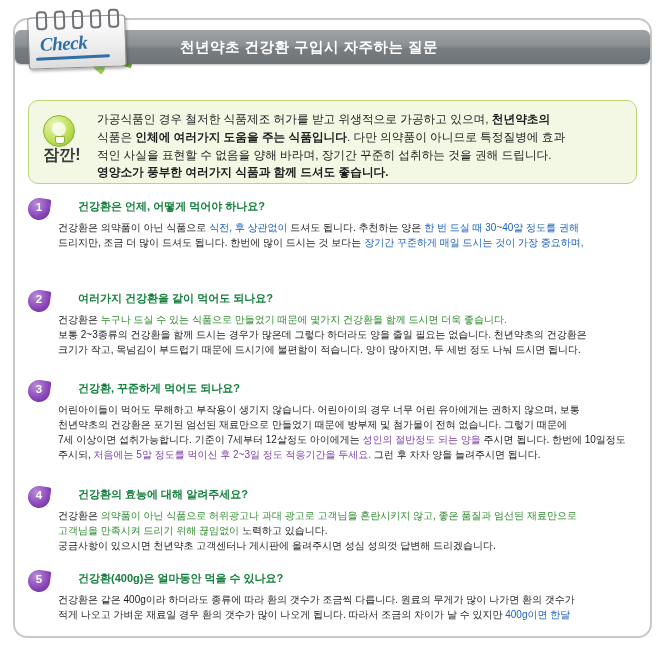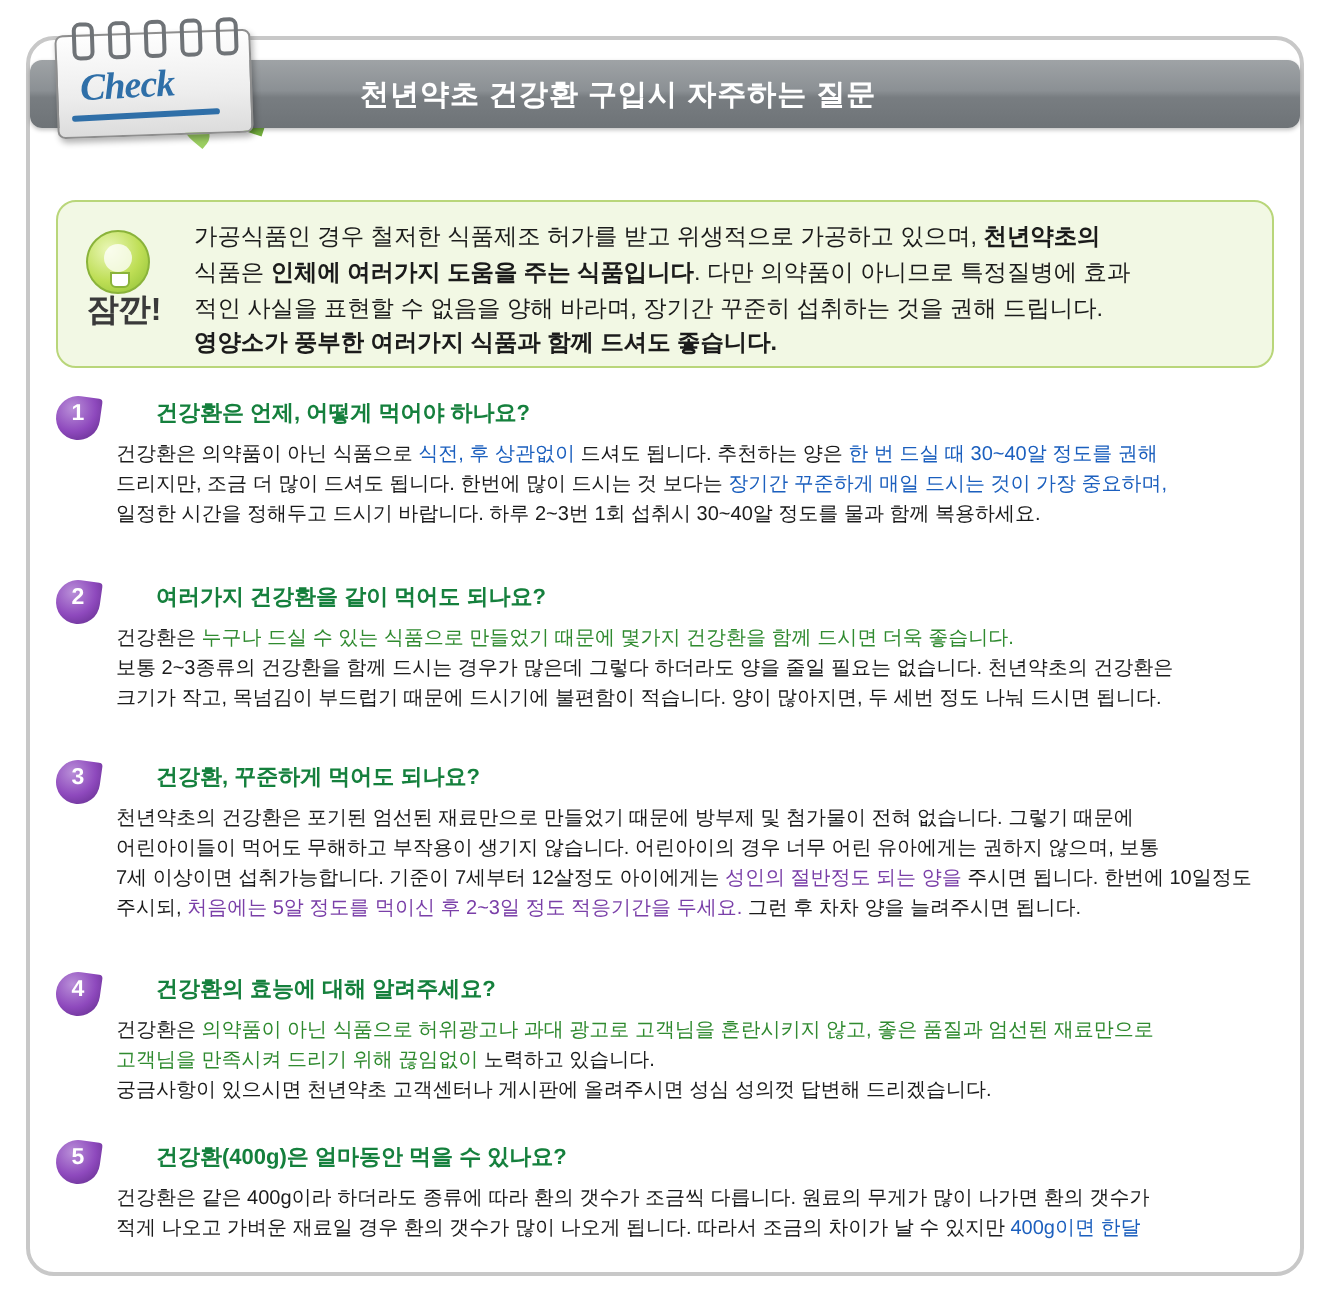--- a/index.html
+++ b/index.html
@@ -284,21 +284,20 @@
 
   <div class="qa" style="top:198px; height:80px;">
     <div class="num-badge">
       <div class="drop"></div>
       <div class="n">1</div>
     </div>
     <div class="q-title">건강환은 언제, 어떻게 먹어야 하나요?</div>
     <div class="a-body">
       <div>건강환은 의약품이 아닌 식품으로 <span class="hl-blue">식전, 후 상관없이</span> 드셔도 됩니다. 추천하는 양은 <span class="hl-blue">한 번 드실 때 30~40알 정도를 권해</span></div>
       <div>드리지만, 조금 더 많이 드셔도 됩니다. 한번에 많이 드시는 것 보다는 <span class="hl-blue">장기간 꾸준하게 매일 드시는 것이 가장 중요하며,</span></div>
-      <div>일정한 시간을 정해두고 드시기 바랍니다. 하루 2~3번 1회 섭취시 30~40알 정도를 물과 함께 복용하세요.</div>
     </div>
   </div>
 
   <div class="qa" style="top:290px; height:80px;">
     <div class="num-badge">
       <div class="drop"></div>
       <div class="n">2</div>
     </div>
     <div class="q-title">여러가지 건강환을 같이 먹어도 되나요?</div>
     <div class="a-body">
@@ -308,22 +307,22 @@
     </div>
   </div>
 
   <div class="qa" style="top:380px; height:96px;">
     <div class="num-badge">
       <div class="drop"></div>
       <div class="n">3</div>
     </div>
     <div class="q-title">건강환, 꾸준하게 먹어도 되나요?</div>
     <div class="a-body">
+      <div>어린아이들이 먹어도 무해하고 부작용이 생기지 않습니다. 어린아이의 경우 너무 어린 유아에게는 권하지 않으며, 보통</div>
       <div>천년약초의 건강환은 포기된 엄선된 재료만으로 만들었기 때문에 방부제 및 첨가물이 전혀 없습니다. 그렇기 때문에</div>
-      <div>어린아이들이 먹어도 무해하고 부작용이 생기지 않습니다. 어린아이의 경우 너무 어린 유아에게는 권하지 않으며, 보통</div>
       <div>7세 이상이면 섭취가능합니다. 기준이 7세부터 12살정도 아이에게는 <span class="hl-purple">성인의 절반정도 되는 양을</span> 주시면 됩니다. 한번에 10일정도</div>
       <div>주시되, <span class="hl-purple">처음에는 5알 정도를 먹이신 후 2~3일 정도 적응기간을 두세요.</span> 그런 후 차차 양을 늘려주시면 됩니다.</div>
     </div>
   </div>
 
   <div class="qa" style="top:486px; height:80px;">
     <div class="num-badge">
       <div class="drop"></div>
       <div class="n">4</div>
     </div>

